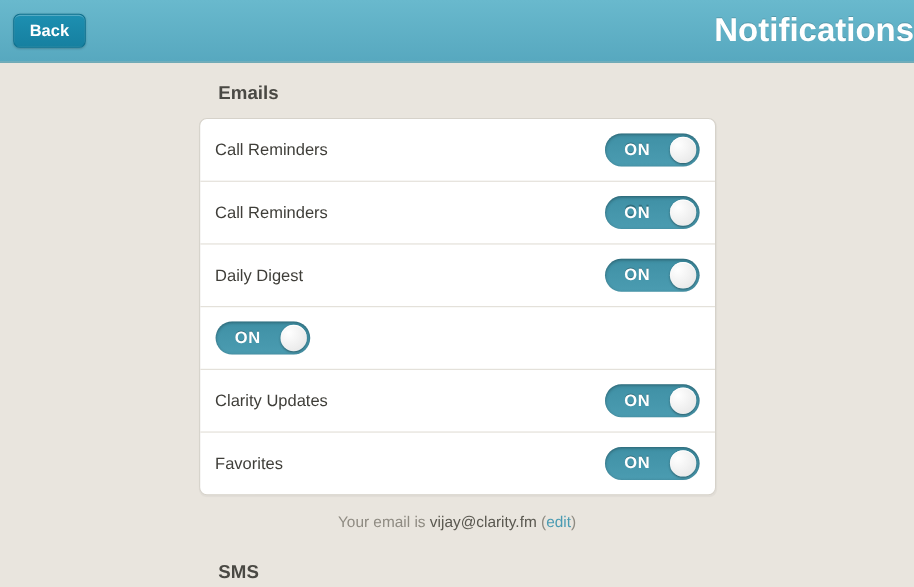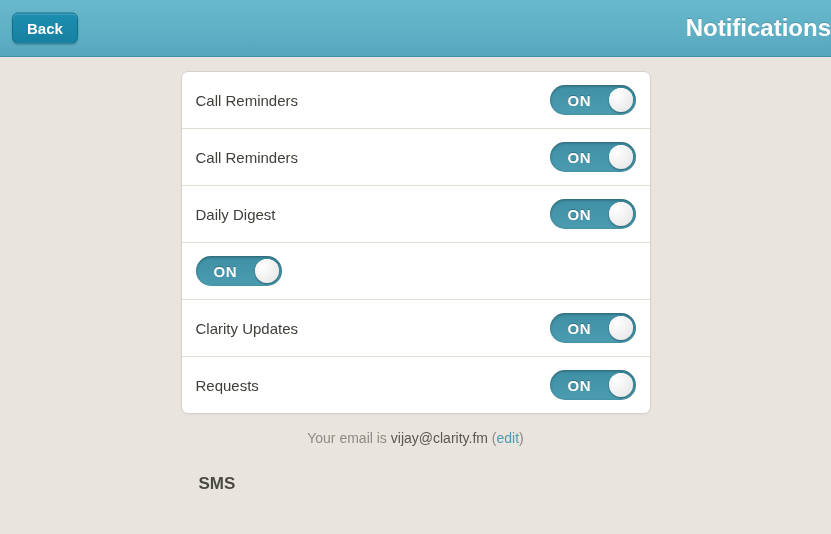--- a/index.html
+++ b/index.html
@@ -12,21 +12,21 @@
     background: linear-gradient(#69b9cd, #57a8bf);
     height: 57px;
     position: relative;
     border-bottom: 1px solid #3c92a6;
     display: flex;
     align-items: center;
     justify-content: flex-end;
   }
   .header-title {
     color: #ffffff;
-    font-size: 24px;
+    font-size: 30px;
     font-weight: 700;
     text-shadow: 0 -1px 0 rgba(0,0,0,0.15);
   }
   .back-button {
     position: absolute;
     left: 12px;
     top: 50%;
     transform: translateY(-50%);
     background: linear-gradient(#1d8fb1, #1680a0);
     color: #fff;
@@ -119,20 +119,21 @@
 <body>
 
 <div class="header">
   <button class="back-button">Back</button>
   <div class="header-title">Notifications</div>
 </div>
 
 <div class="content">
   <div class="content-inner">
 
+    <div class="section-title">Emails</div>
     <div class="list">
 
       <div class="row">
         <span class="row-label">Call Reminders</span>
         <div class="toggle">
           <span class="toggle-text">ON</span>
           <span class="toggle-knob"></span>
         </div>
       </div>
 
@@ -161,21 +162,21 @@
 
       <div class="row">
         <span class="row-label">Clarity Updates</span>
         <div class="toggle">
           <span class="toggle-text">ON</span>
           <span class="toggle-knob"></span>
         </div>
       </div>
 
       <div class="row">
-        <span class="row-label">Requests</span>
+        <span class="row-label">Favorites</span>
         <div class="toggle">
           <span class="toggle-text">ON</span>
           <span class="toggle-knob"></span>
         </div>
       </div>
 
     </div>
 
     <div class="footer-note">
       <span>Your email is </span><span class="email-strong">vijay@clarity.fm</span><span> (</span><span class="edit-link">edit</span><span>)</span>

